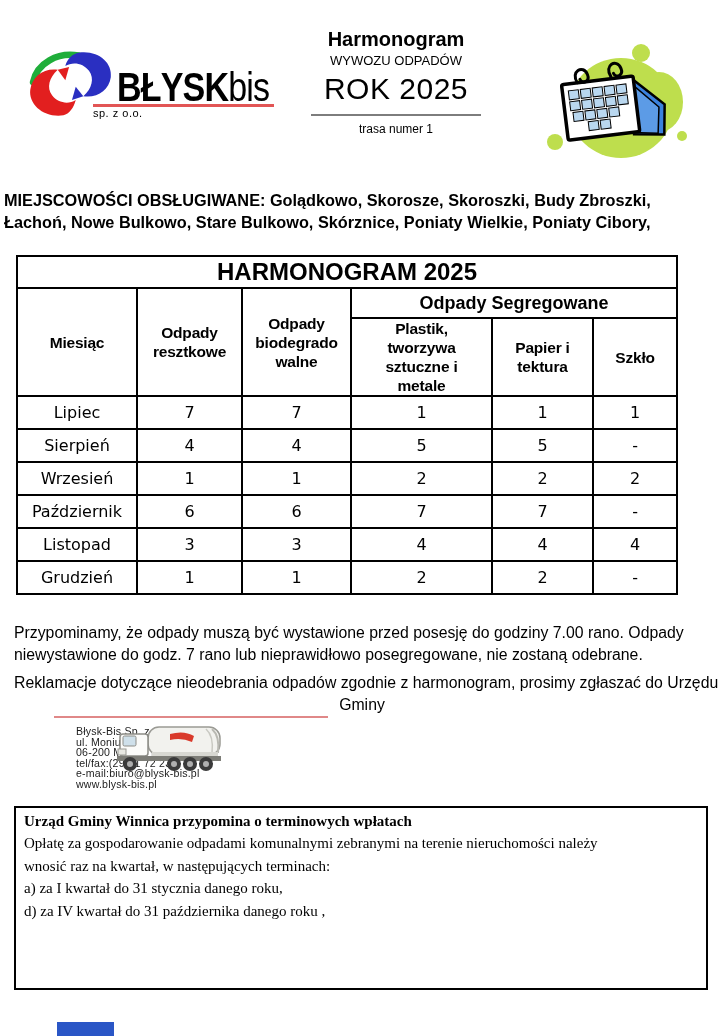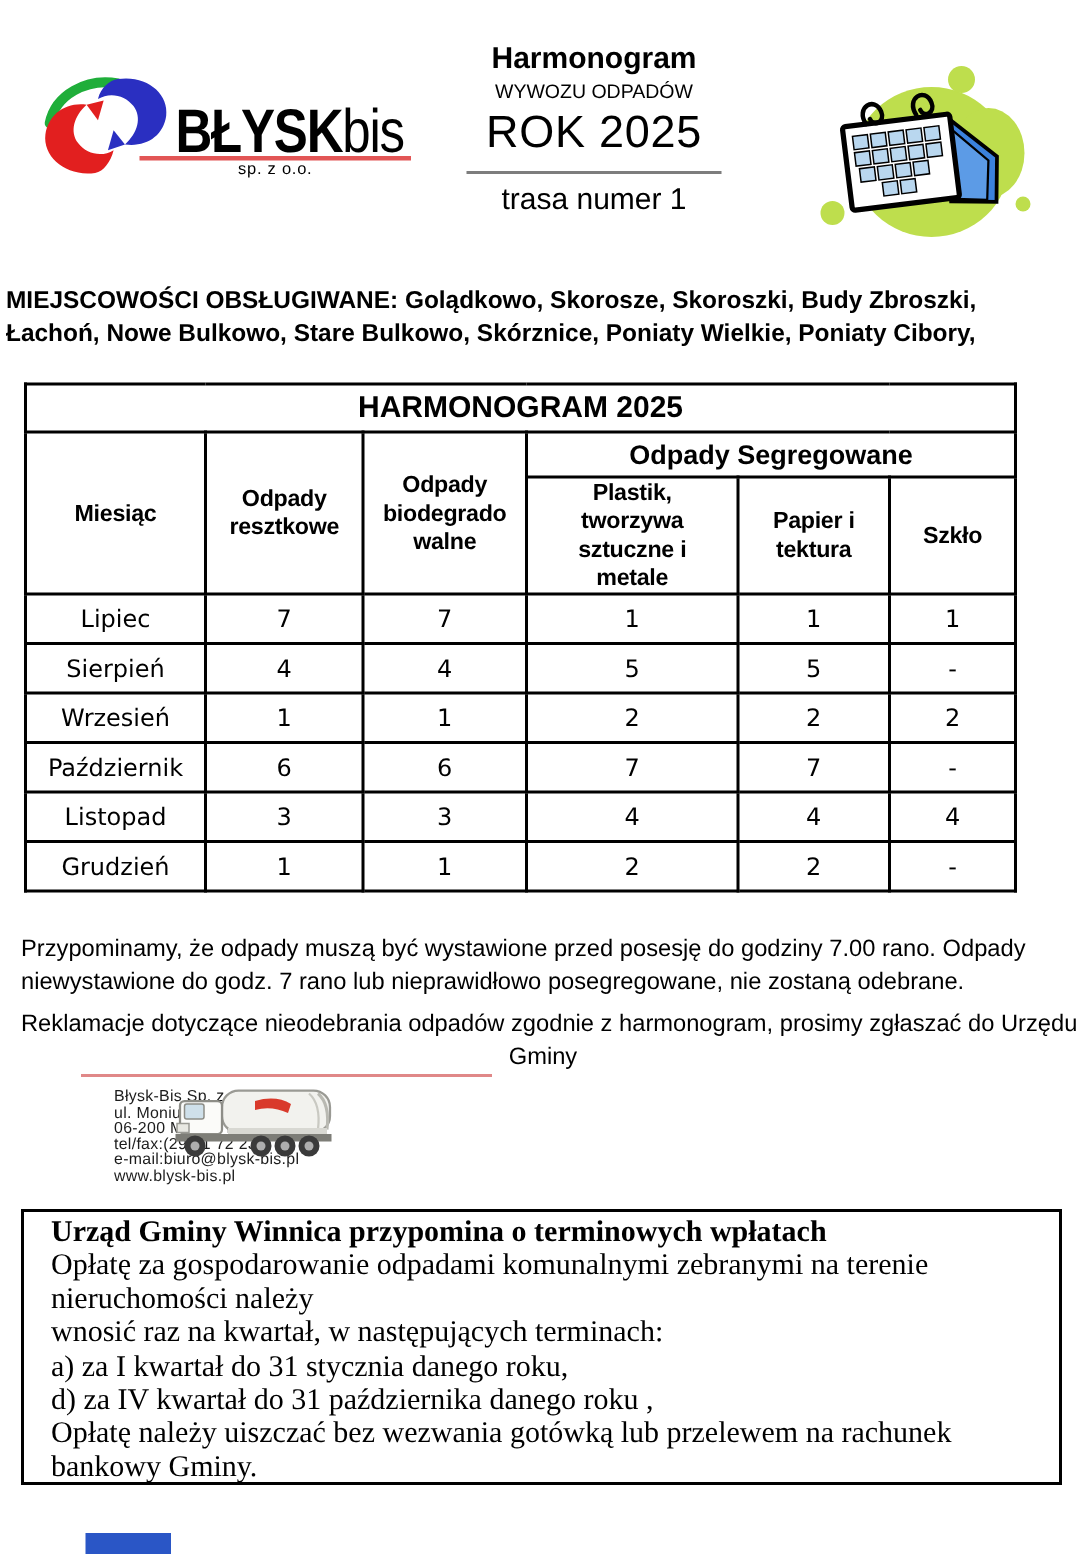--- a/index.html
+++ b/index.html
@@ -9,56 +9,56 @@
     font-family:"Liberation Sans", sans-serif; color:#000;
   }
   
   .logo-wrap { position:absolute; left:23px; top:46px; width:260px; height:80px; }
   .logo-swoosh { position:absolute; left:0; top:2px; width:96px; height:72px; }
   .brand-line { position:absolute; left:94px; top:18px; white-space:nowrap;
     transform:scaleX(.83); transform-origin:left top; }
   .brand-main { font-size:41px; font-weight:bold; letter-spacing:-1px; }
   .brand-suffix { font-size:41px; font-weight:400; letter-spacing:-1px; }
   .brand-underline { position:absolute; left:70px; top:58px; width:181px; height:3px; background:#e25555; }
-  .brand-sub { position:absolute; left:70px; top:61px; width:181px; text-align:center;
+  .brand-sub { position:absolute; left:70px; top:61px; width:181px; text-align:left;
     font-size:11px; letter-spacing:.5px; }
   .center-head { position:absolute; left:296px; top:28px; width:200px; text-align:center; }
   .ch-1 { font-size:20px; font-weight:bold;text-align:center; }
   .ch-2 { font-size:13px; margin-top:2px; }
   .ch-3 { font-size:30px; font-weight:normal; margin-top:4px; letter-spacing:.5px; }
   .ch-rule { width:170px; height:2px; background:#7d7d7d; margin:8px auto 6px auto; }
   .ch-4 { font-size:21px; font-weight:bold; }
-  .ch-5 { font-size:20px; margin-top:3px; }
+  .ch-5 { font-size:12px; margin-top:3px; }
   .calendar-wrap { position:absolute; left:543px; top:40px; width:168px; height:138px; }
   
   .localities { position:absolute; left:4px; top:189px; width:724px;
     font-weight:bold; font-size:16.3px; line-height:22px; }
   .localities div { white-space:nowrap; }
   
   table.sched { position:absolute; left:16px; top:255px; border-collapse:collapse;
     table-layout:fixed; width:660px; }
   table.sched td { border:2px solid #000; text-align:center; vertical-align:middle; padding:0 2px; }
-  .t-title { height:32px; font-size:20px; font-weight:bold; }
+  .t-title { height:32px; font-size:24px; font-weight:bold; }
   .t-seg { height:30px; font-size:18px; font-weight:bold; }
   .t-head { height:77px; font-size:15.5px; font-weight:bold; line-height:19px; letter-spacing:-.2px; }
   .t-data { height:33px; font-family:"DejaVu Sans", sans-serif; font-size:16px; }
   
   .reminder { position:absolute; left:14px; top:622px; font-size:15.8px; line-height:21.5px; }
   .reminder div { white-space:nowrap; }
   .complaints { position:absolute; left:0; top:672px; width:724px; font-size:15.8px; line-height:21.5px; }
   .complaints .c1 { padding-left:14px; white-space:nowrap; }
   .complaints .c2 { text-align:center; }
   
   .pink-rule { position:absolute; left:54px; top:716px; width:274px; height:2px; background:#e08888; }
   .company { position:absolute; left:76px; top:726px; font-size:10.6px; line-height:10.6px; color:#1c1c1c; letter-spacing:.2px; }
   .truck-wrap { position:absolute; left:112px; top:722px; width:126px; height:58px; }
   
   .paybox { position:absolute; left:14px; top:806px; width:694px; height:184px;
-    border:2px solid #000; padding:2px 6px 0 18px;
-    font-family:"Liberation Serif", serif; font-size:20px; line-height:22.4px; }
+    border:2px solid #000; padding:2px 6px 0 8px;
+    font-family:"Liberation Serif", serif; font-size:15px; line-height:22.4px; }
   .paybox .pb-title { font-weight:bold; }
   
   .bottom-bar { position:absolute; left:57px; top:1022px; width:57px; height:14px; background:#2a56c6; }
 </style>
 </head>
 <body>
 
 <div class="logo-wrap">
   <svg class="logo-swoosh" viewBox="0 0 100 76">
     <path d="M10 36 C14 16 36 4 58 8" stroke="#1fae3a" stroke-width="7" fill="none" stroke-linecap="round"></path>
@@ -252,16 +252,15 @@
       <circle cx="94" cy="42" r="3" fill="#aeaeae"></circle>
   </svg>
 </div>
 
 <div class="paybox">
   <div class="pb-title">Urząd Gminy Winnica przypomina o terminowych wpłatach</div>
   <div>Opłatę za gospodarowanie odpadami komunalnymi zebranymi na terenie nieruchomości należy</div>
   <div>wnosić raz na kwartał, w następujących terminach:</div>
   <div>a) za I kwartał do 31 stycznia danego roku,</div>
   <div>d) za IV kwartał do 31 października danego roku ,</div>
-  <div>Opłatę należy uiszczać bez wezwania gotówką lub przelewem na rachunek bankowy Gminy.</div>
 </div>
 
 <div class="bottom-bar"></div>
 
 </body></html>

